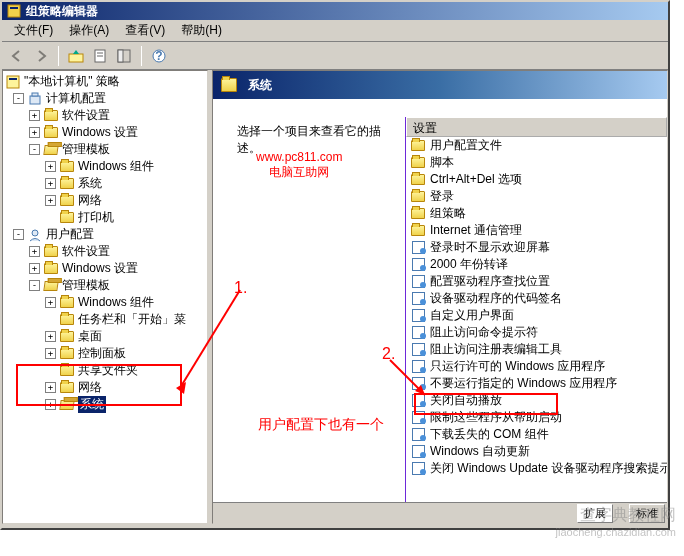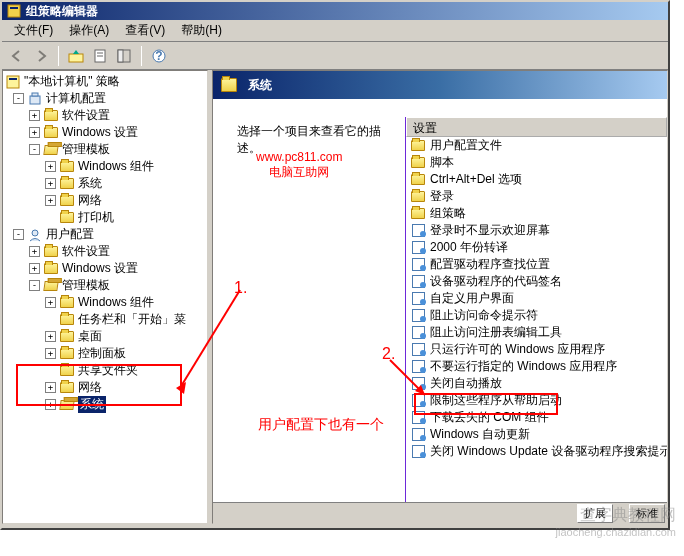--- a/index.html
+++ b/index.html
@@ -297,20 +297,26 @@
                 <span>登录</span>
               </div>
               <div class="list-item">
                 <span class="list-icon">
                   <span class="folder-closed"></span>
                 </span>
                 <span>组策略</span>
               </div>
               <div class="list-item">
                 <span class="list-icon">
+                  <span class="folder-closed"></span>
+                </span>
+                <span>Internet 通信管理</span>
+              </div>
+              <div class="list-item">
+                <span class="list-icon">
                   <span class="setting-icon"></span>
                 </span>
                 <span>登录时不显示欢迎屏幕</span>
               </div>
               <div class="list-item">
                 <span class="list-icon">
                   <span class="setting-icon"></span>
                 </span>
                 <span>2000 年份转译</span>
               </div>

